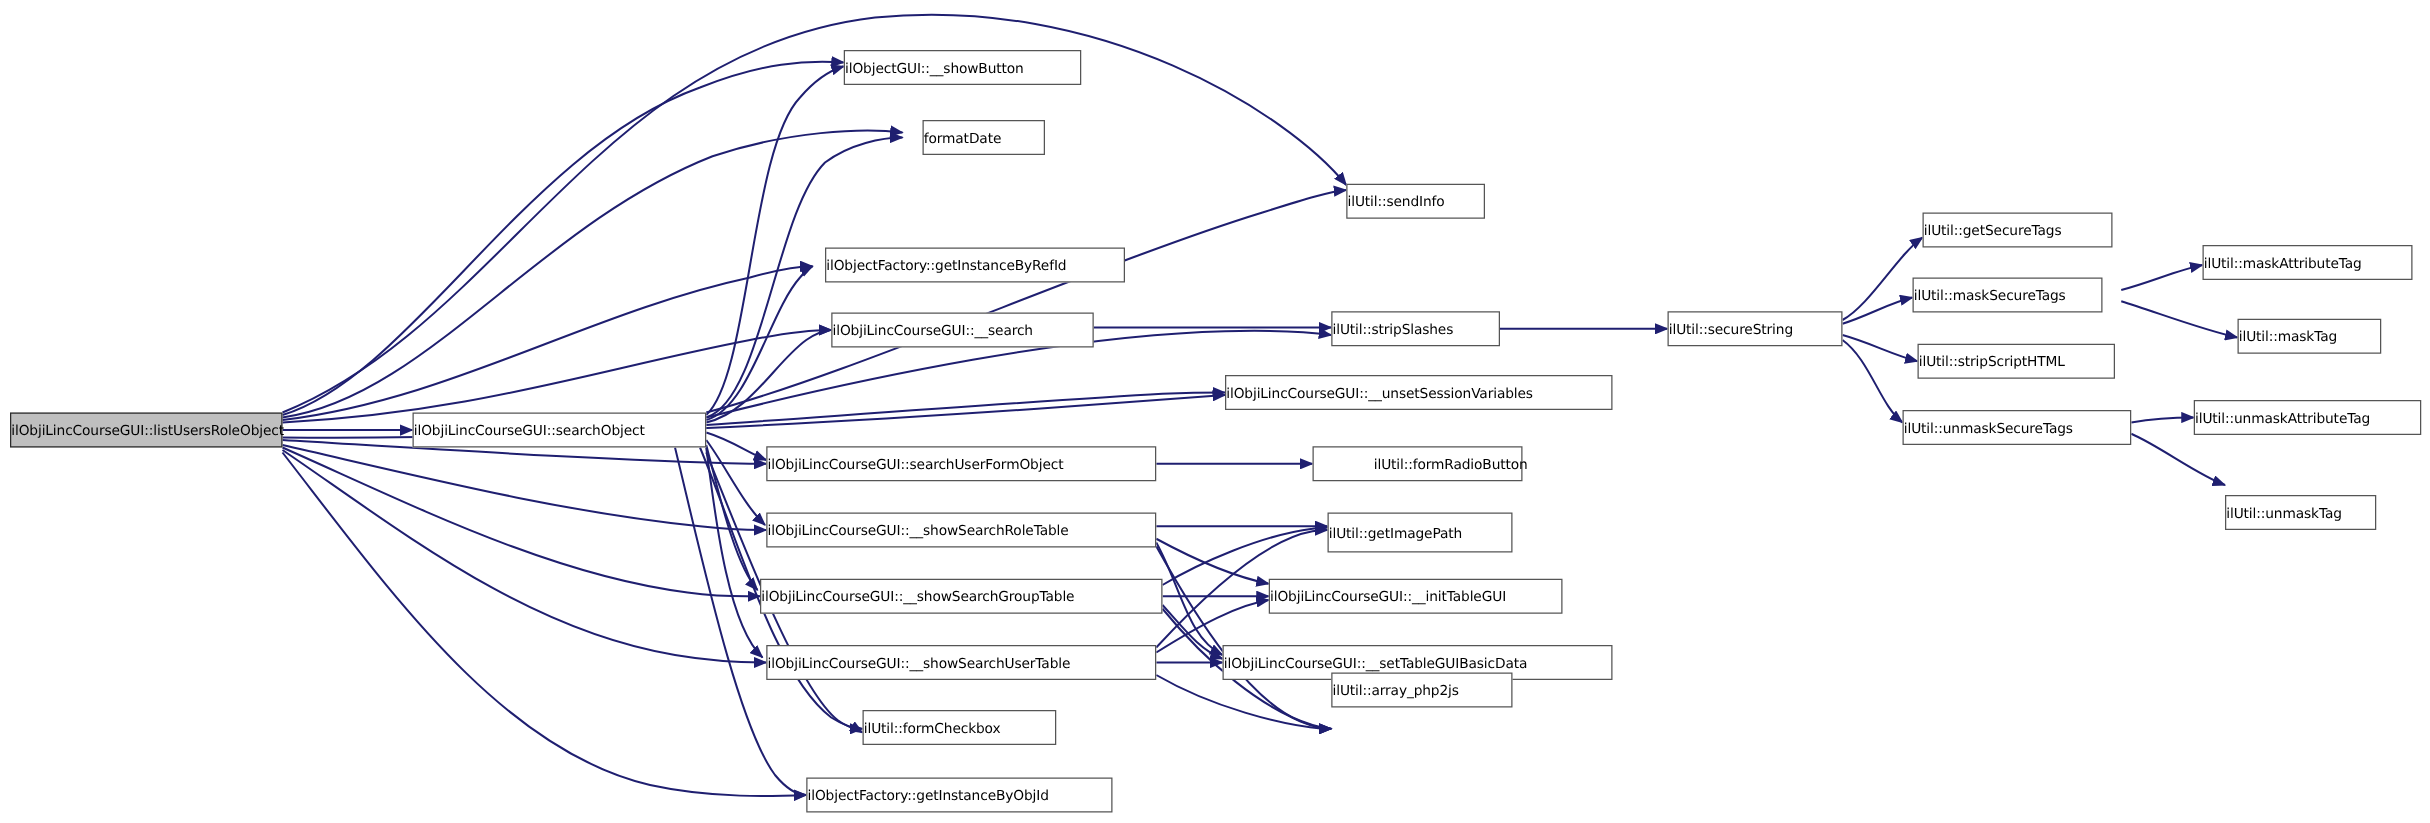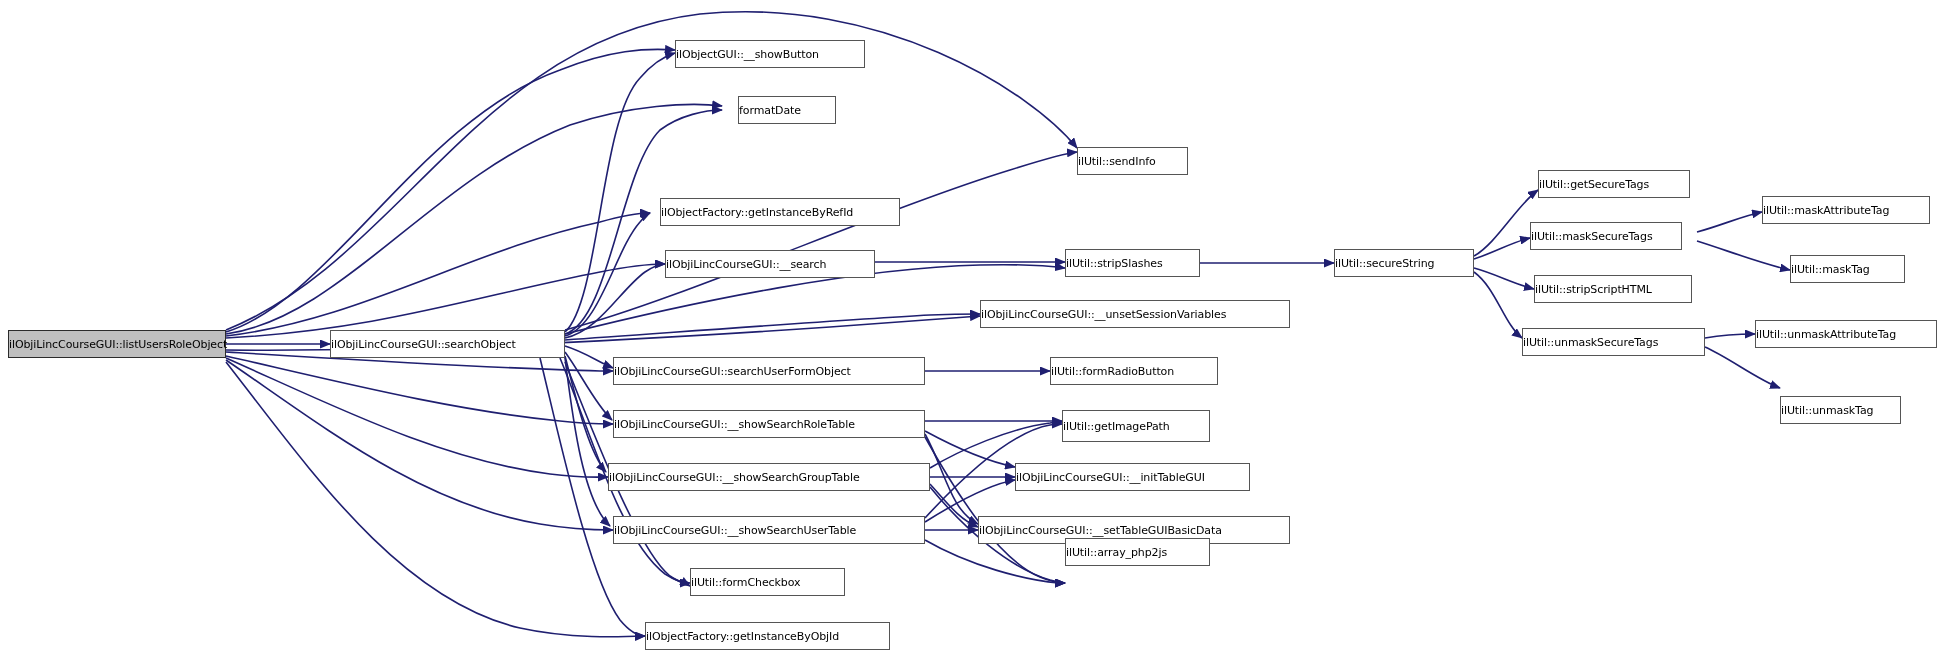--- a/index.html
+++ b/index.html
@@ -145,21 +145,21 @@
       </div>
       <div class="node" style="left: 1780px; top: 396px; width: 121px; height: 28px;">
         <span>ilUtil::unmaskTag</span>
       </div>
       <div class="node" style="left: 980px; top: 300px; width: 310px; height: 28px;">
         <span>ilObjiLincCourseGUI::__unsetSessionVariables</span>
       </div>
       <div class="node" style="left: 613px; top: 357px; width: 312px; height: 28px;">
         <span>ilObjiLincCourseGUI::searchUserFormObject</span>
       </div>
-      <div class="node" style="left: 1050px; top: 357px; width: 168px; height: 28px;">
+      <div class="node" style="left: 1050px; top: 357px; width: 168px; height: 28px; padding-left: 48px;">
         <span>ilUtil::formRadioButton</span>
       </div>
       <div class="node" style="left: 613px; top: 410px; width: 312px; height: 28px;">
         <span>ilObjiLincCourseGUI::__showSearchRoleTable</span>
       </div>
       <div class="node" style="left: 1062px; top: 410px; width: 148px; height: 32px;">
         <span>ilUtil::getImagePath</span>
       </div>
       <div class="node" style="left: 608px; top: 463px; width: 322px; height: 28px;">
         <span>ilObjiLincCourseGUI::__showSearchGroupTable</span>

